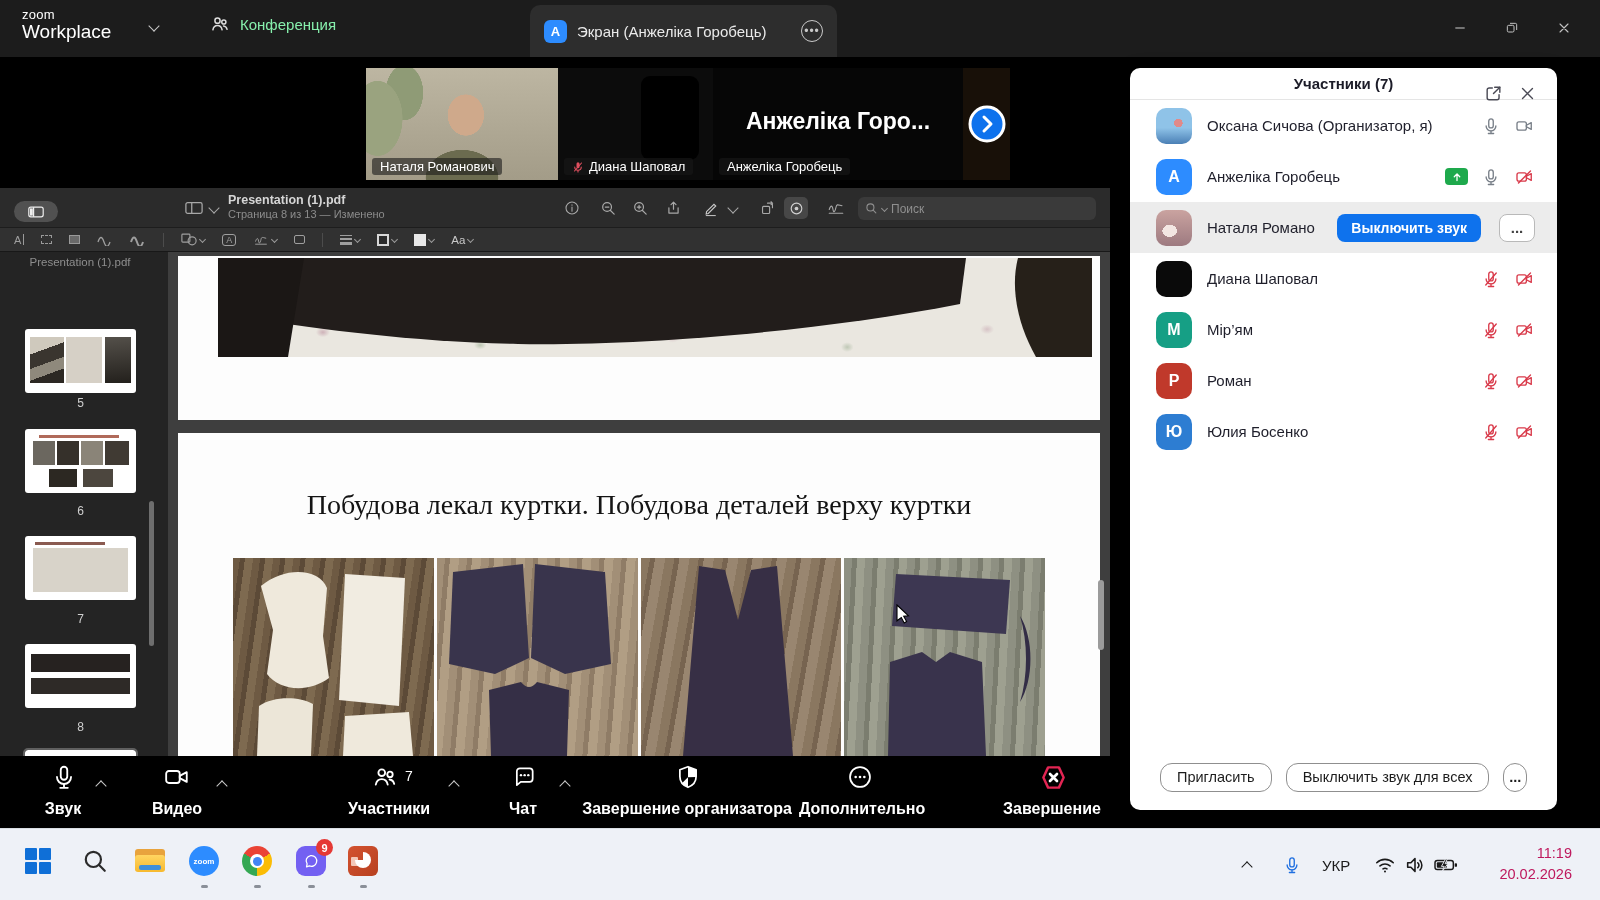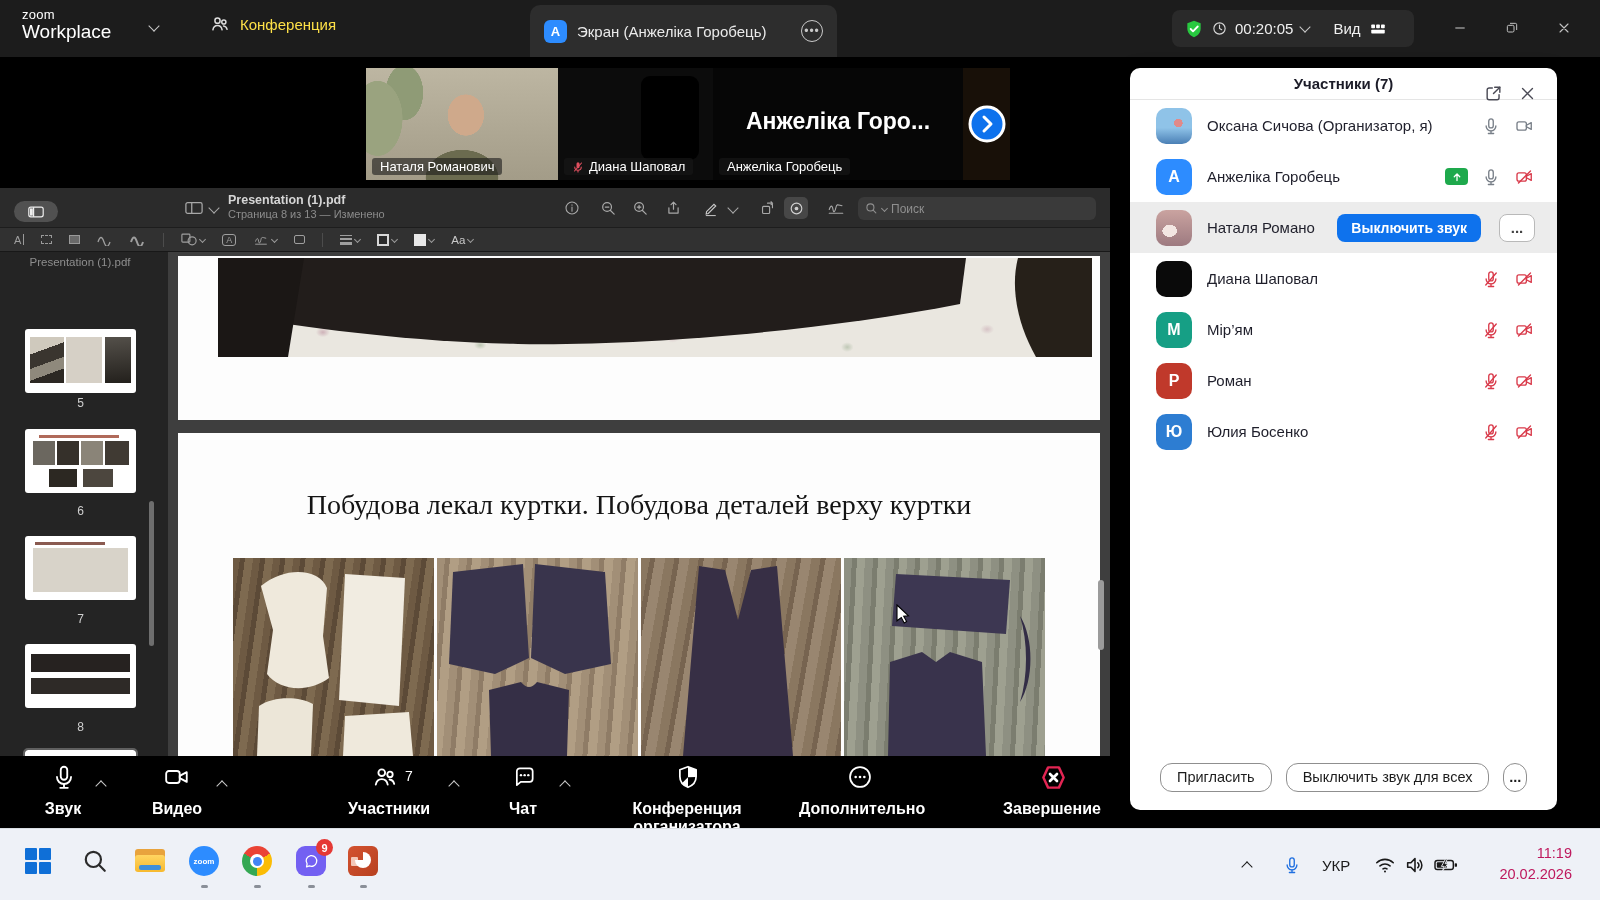--- a/index.html
+++ b/index.html
@@ -9,21 +9,21 @@
 
   
   .titlebar { position:absolute; left:0; top:0; width:1600px; height:57px; background:#1c1c1c; }
   .logo { position:absolute; left:22px; top:8px; color:#fff; line-height:1.05; }
   .logo .l1 { font-size:13px; font-weight:400; letter-spacing:.3px; }
   .logo .l2 { font-size:19px; font-weight:400; }
   .chev { display:inline-block; width:8px; height:8px; border-left:1.7px solid #c9c9c9; border-top:1.7px solid #c9c9c9; }
   .chev.down { transform:rotate(225deg); }
   .chev.up { transform:rotate(45deg); margin-top:4px; }
   .logo-chev { position:absolute; left:150px; top:22px; }
-  .conf-tab { position:absolute; left:210px; top:14px; display:flex; align-items:center; gap:10px; color:#fde047; font-size:15px; }
+  .conf-tab { position:absolute; left:210px; top:14px; display:flex; align-items:center; gap:10px; color:#86efac; font-size:15px; }
   .screen-tab { position:absolute; left:530px; top:5px; width:307px; height:52px; background:#2d2d2d; border-radius:10px 10px 0 0; display:flex; align-items:center; padding:0 14px; gap:10px; }
   .tab-avatar { width:23px; height:23px; border-radius:6px; background:#2D8CFF; color:#fff; font-size:13px; font-weight:700; display:flex; align-items:center; justify-content:center; }
   .screen-tab .t { color:#eaeaea; font-size:15px; flex:1; white-space:nowrap; }
   .tab-more { width:22px; height:22px; border:1.5px solid #c9c9c9; border-radius:50%; color:#c9c9c9; display:flex; align-items:center; justify-content:center; font-size:12px; letter-spacing:1px; line-height:0; }
   .tb-pill { position:absolute; left:1172px; top:10px; width:242px; height:37px; background:#2a2a2a; border-radius:8px; display:flex; align-items:center; padding:0 12px; gap:8px; }
   .timer-txt { color:#f0f0f0; font-size:15px; }
   .view-txt { color:#f0f0f0; font-size:15px; margin-left:16px; }
   .winbtn { position:absolute; top:14px; width:30px; height:28px; display:flex; align-items:center; justify-content:center; }
 
   
@@ -200,39 +200,20 @@
       </svg>
       <span>Конференция</span>
     </div>
 
     <div class="screen-tab">
       <span class="tab-avatar">A</span>
       <span class="t">Экран (Анжеліка Горобець)</span>
       <span class="tab-more">•••</span>
     </div>
 
-    <div class="tb-pill">
-      <svg width="20" height="20" viewBox="0 0 24 24">
-        <path d="M12 2l8 3v6.5c0 4.8-3.3 8.7-8 10.5-4.7-1.8-8-5.7-8-10.5V5z" fill="#28c840"></path>
-        <path d="M8 12l2.8 2.8L16.5 9" stroke="#fff" stroke-width="2.2" fill="none" stroke-linecap="round" stroke-linejoin="round"></path>
-      </svg>
-      <svg width="15" height="15" viewBox="0 0 24 24" fill="none" stroke="#d9d9d9" stroke-width="1.8" stroke-linecap="round">
-        <circle cx="12" cy="12" r="9"></circle>
-          <path d="M12 6.5V12l3.5 2"></path>
-      </svg>
-      <span class="timer-txt">00:20:05</span>
-      <span class="chev down" style="margin-top:-3px"></span>
-      <span class="view-txt">Вид</span>
-      <svg width="18" height="18" viewBox="0 0 24 24" fill="#fff">
-        <rect x="3" y="6" width="5" height="5" rx="1"></rect>
-          <rect x="9.5" y="6" width="5" height="5" rx="1"></rect>
-          <rect x="16" y="6" width="5" height="5" rx="1"></rect>
-          <rect x="3" y="13" width="18" height="5" rx="1"></rect>
-      </svg>
-    </div>
 
     <div class="winbtn" style="left:1445px">
       <svg width="16" height="16" viewBox="0 0 24 24">
           <path d="M5 12h14" stroke="#c3c3c3" stroke-width="1.6"></path>
         </svg>
     </div>
     <div class="winbtn" style="left:1497px">
       <svg width="16" height="16" viewBox="0 0 24 24" fill="none" stroke="#c3c3c3" stroke-width="1.5">
           <rect x="5" y="8" width="10" height="10" rx="2"></rect>
           <path d="M9 5h8a2 2 0 0 1 2 2v8"></path>
@@ -698,21 +679,21 @@
     <span class="ico chev up" style="left:561px;top:22px"></span>
     <span class="lbl" style="left:483px;width:80px">Чат</span>
 
     <span class="ico" style="left:675px">
       <svg width="26" height="26" viewBox="0 0 24 24" fill="none" stroke="#fff" stroke-width="1.6" stroke-linejoin="round">
           <path d="M12 2.5l7.5 2.8v6.2c0 4.6-3.2 8.3-7.5 10-4.3-1.7-7.5-5.4-7.5-10V5.3z"></path>
           <path fill="#fff" stroke="none" d="M12 2.5l7.5 2.8v6.2c0 .2 0 .4-.1.6L12 12.3z"></path>
           <path fill="#fff" stroke="none" d="M12 12.3v9.2c-2.1-.9-4-2.3-5.4-4z"></path>
         </svg>
     </span>
-    <span class="lbl" style="left:577px;width:220px">Конференция организатора</span>
+    <span class="lbl" style="left:577px;width:220px">Завершение организатора</span>
 
     <span class="ico" style="left:847px">
       <svg width="26" height="26" viewBox="0 0 24 24" fill="none" stroke="#fff" stroke-width="1.6">
           <circle cx="12" cy="12" r="9.2"></circle>
           <circle cx="8" cy="12" r="1.2" fill="#fff" stroke="none"></circle>
           <circle cx="12" cy="12" r="1.2" fill="#fff" stroke="none"></circle>
           <circle cx="16" cy="12" r="1.2" fill="#fff" stroke="none"></circle>
         </svg>
     </span>
     <span class="lbl" style="left:799px;width:120px">Дополнительно</span>

